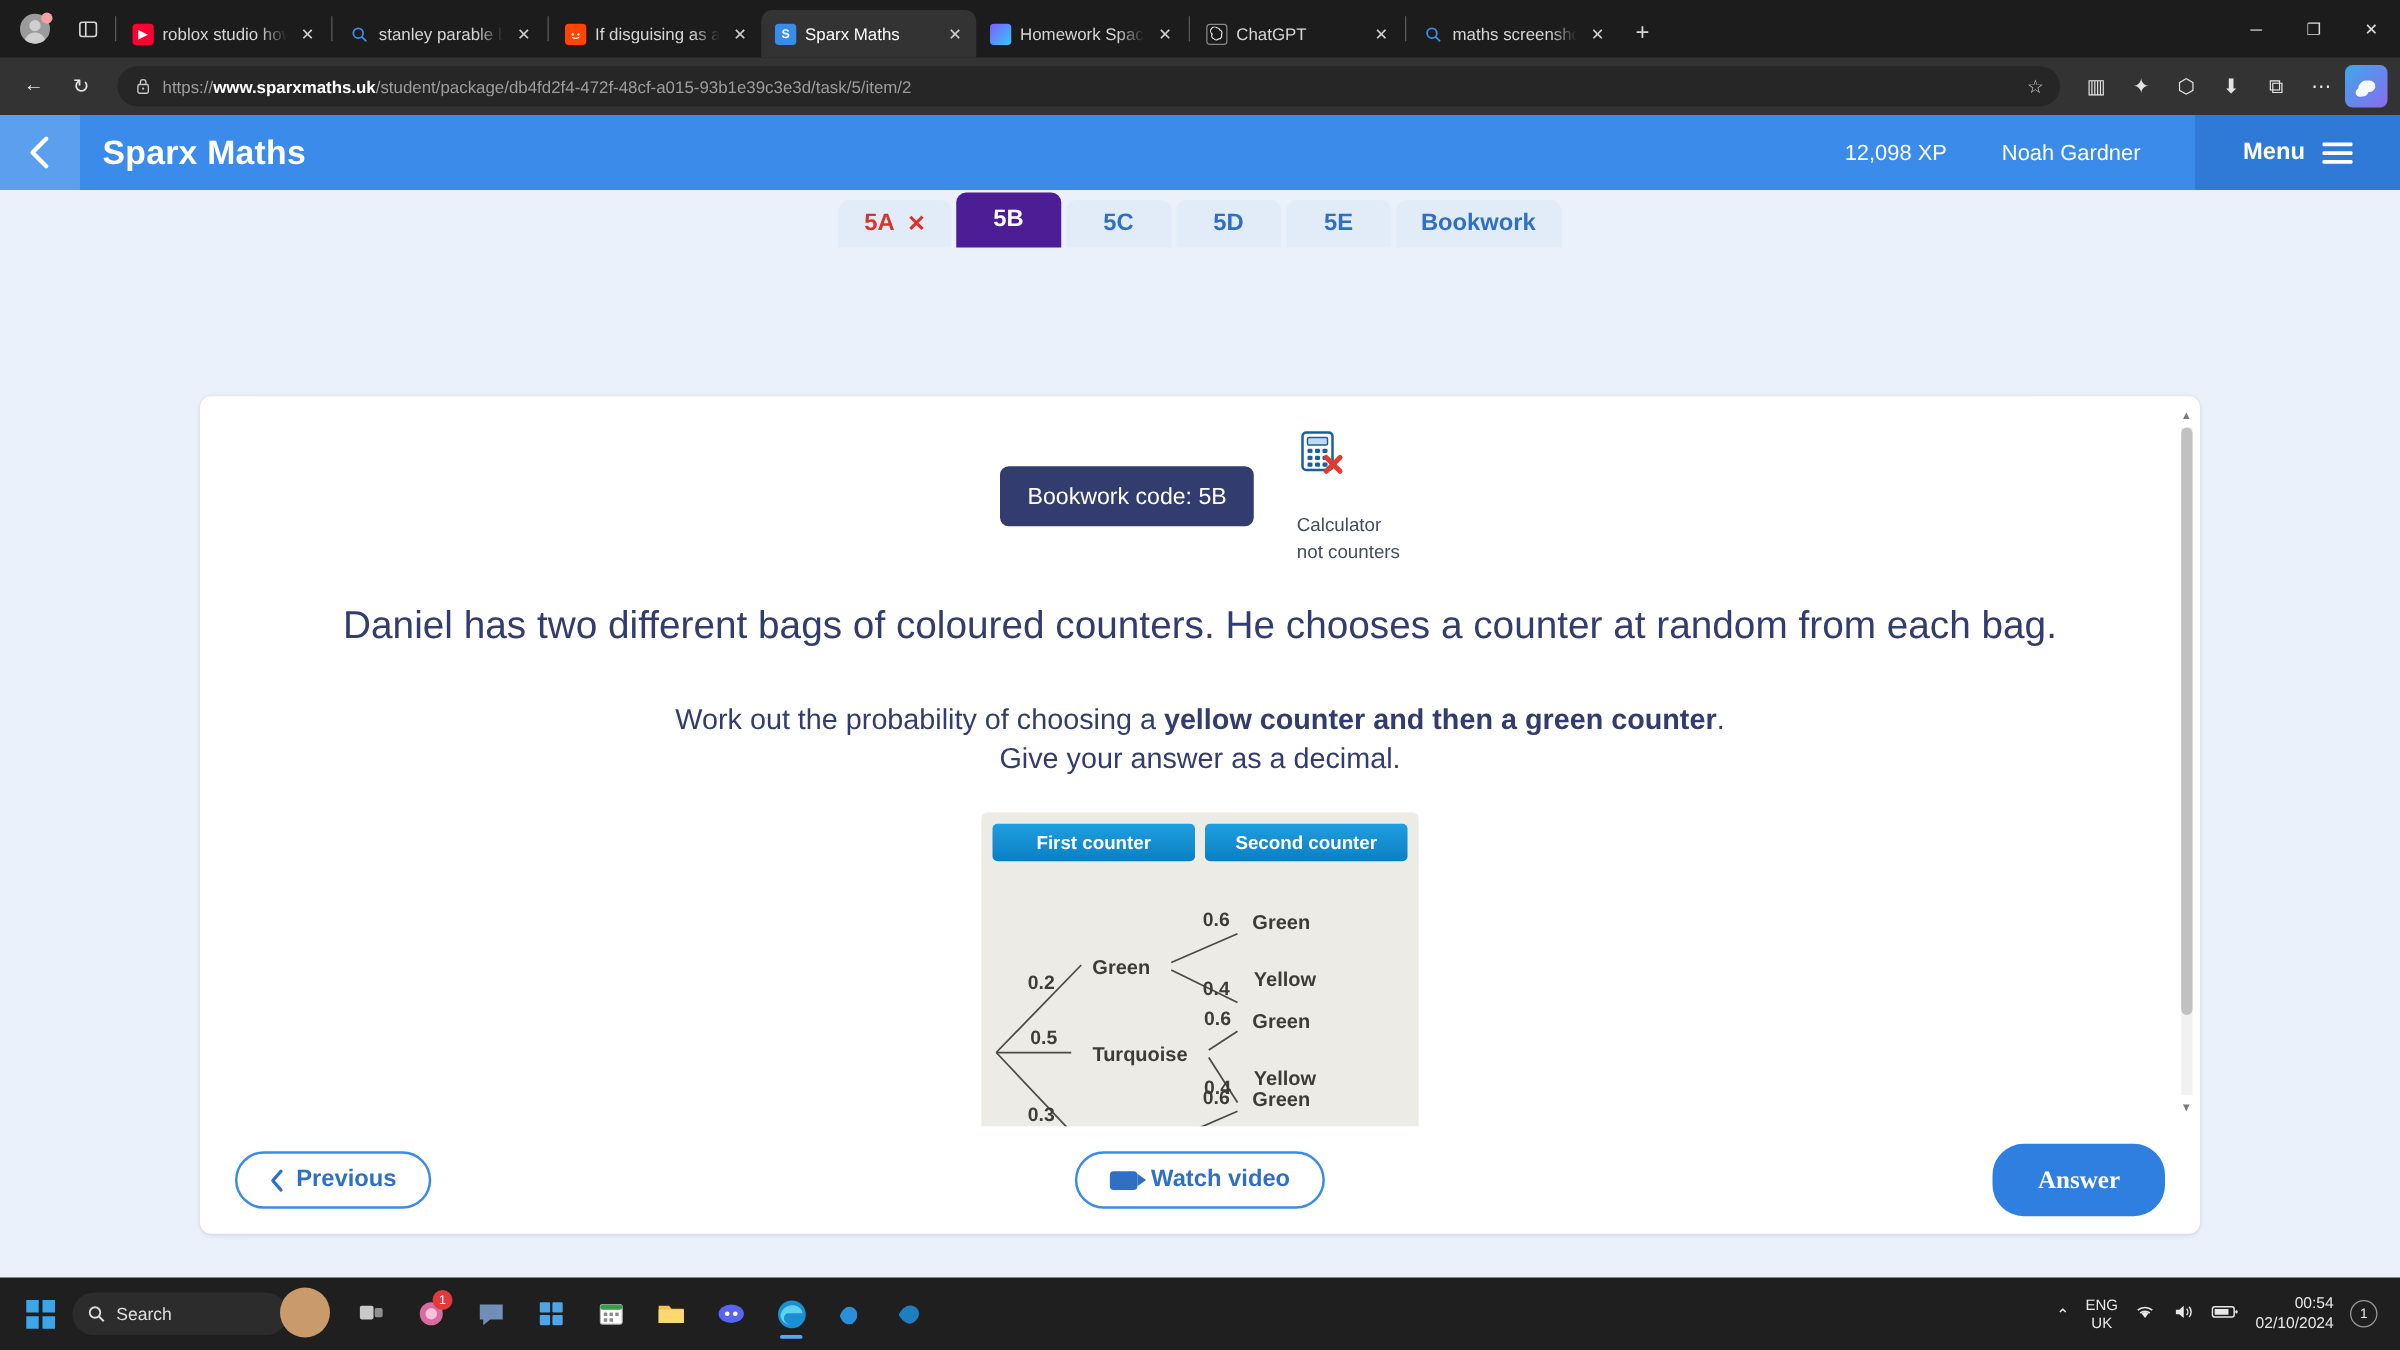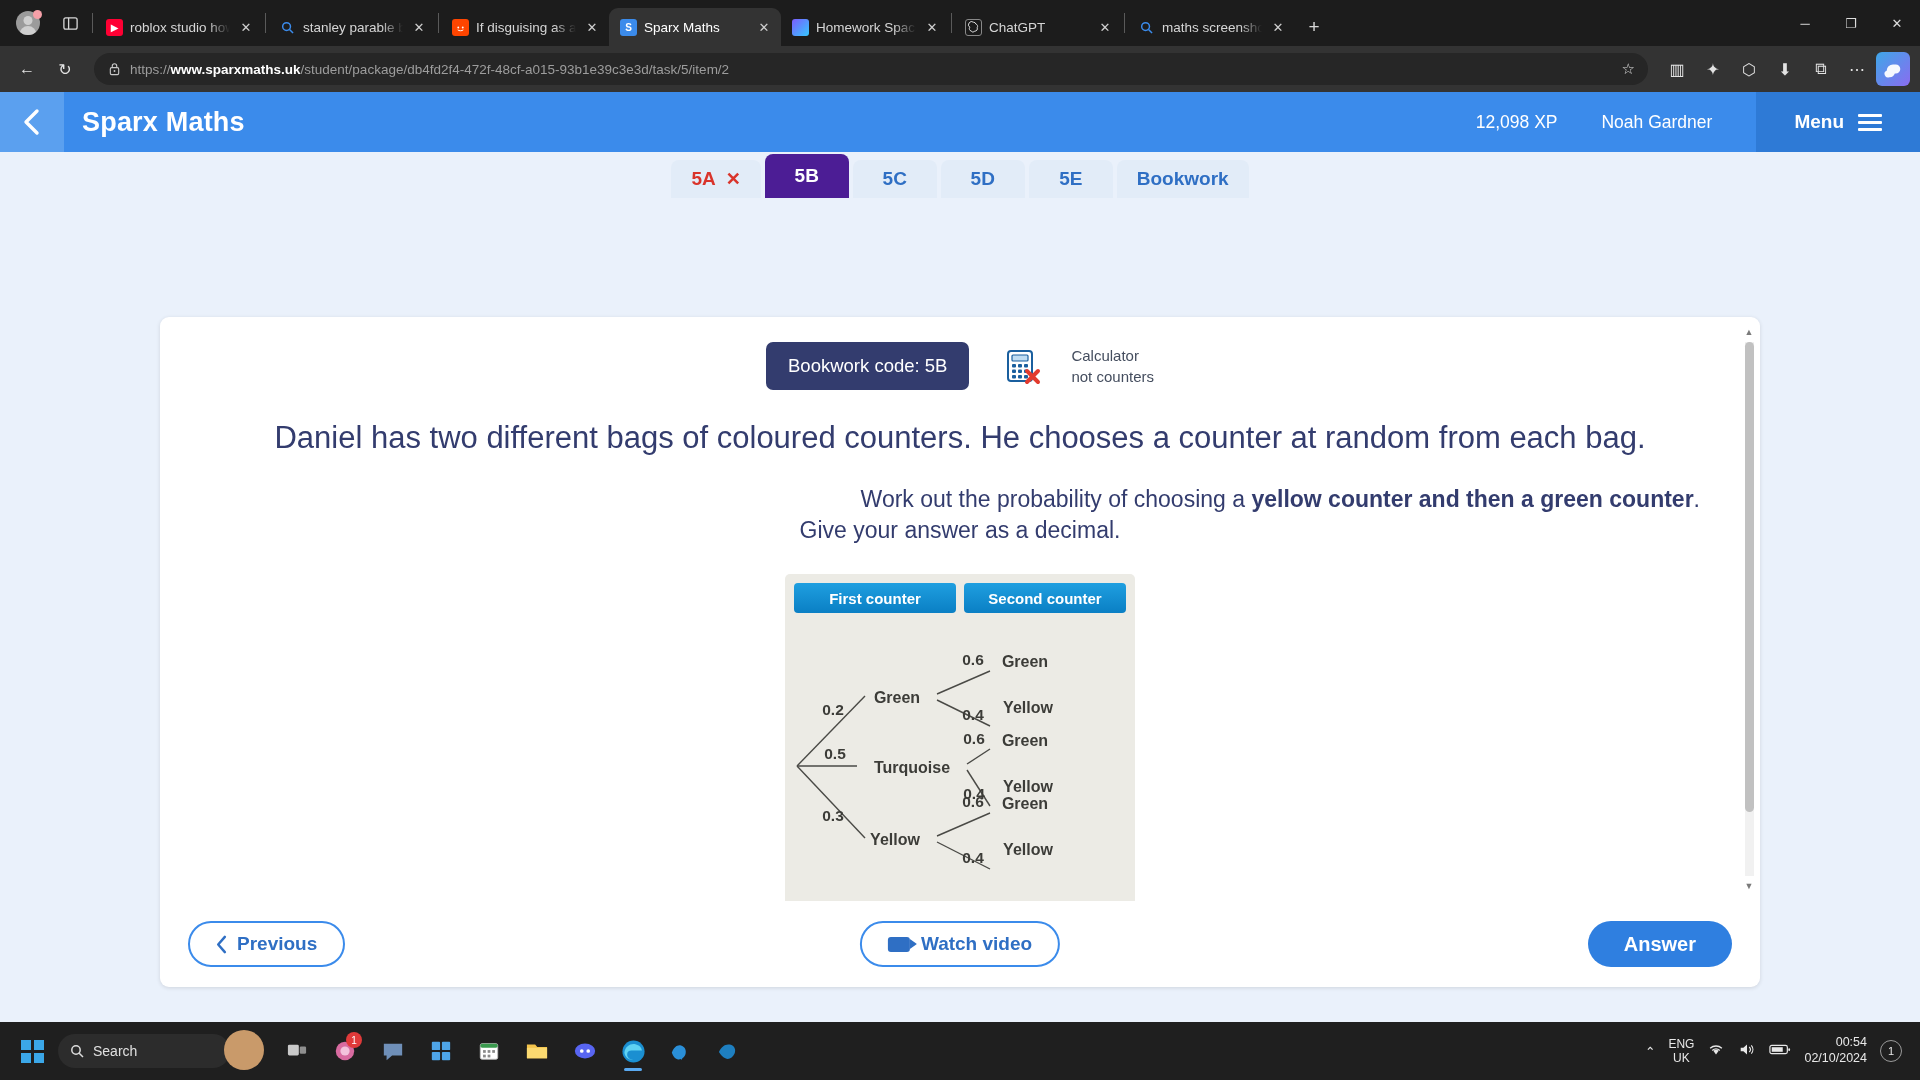--- a/index.html
+++ b/index.html
@@ -129,27 +129,27 @@
     display:flex; flex-direction:column; align-items:center; color:#7a7a7a; font-size:9px;
   }
   .scroll-arrow { height:14px; display:flex;align-items:center;}
   .scroll-track { flex:1 1 auto; width:9px; background:#f1f1f1; margin:3px 0; position:relative;}
   .scroll-thumb { position:absolute; top:0; left:0; width:9px; height:88%; background:#c1c1c1; border-radius:5px;}
 
   .meta-row { display:flex; align-items:center; justify-content:center; gap:34px; margin-top:5px;}
   .bookwork {
     background:#333c6e; color:#fff; font-size:18.5px; padding:13px 22px; border-radius:7px;
   }
-  .calc-wrap { display:flex; align-items:flex-end; gap:28px; }
+  .calc-wrap { display:flex; align-items:flex-start; gap:28px;flex-direction:column; }
   .calc-icon { width:40px; height:40px; position:relative; }
   .calc-text { font-size:15px; color:#444d5e; line-height:1.4; }
 
   .question { text-align:center; color:#333c6e; padding: 0 60px; }
   .q-line1 { font-size:31px; margin-top:30px; }
-  .q-line2 { font-size:23px; margin-top:30px;text-align:right; }
+  .q-line2 { font-size:23px; margin-top:44px; }
   .q-line2 b { font-weight:bold; }
   .q-line3 { font-size:23px; margin-top:4px; }
 
   
   .tree-wrap { display:flex; justify-content:center; margin-top:30px; }
   .tree {
     width:350px; height:360px; background:#ecebe5; border-radius:5px; position:relative;text-align:right;
   }
   .tree-hdrs { display:flex; gap:8px; padding:9px 9px 0 9px; }
   .tree-hdr {
@@ -169,22 +169,22 @@
     font-size:19px; font-weight:bold;
   }
   .btn-video {
     border:2px solid #3b8beb; color:#2f6fc4; background:#fff; border-radius:25px;
     height:46px; padding: 0 26px; display:flex;align-items:center;gap:11px;
     font-size:19px; font-weight:bold;
     position:absolute; left:50%; transform:translateX(-50%);
   }
   .btn-answer {
     margin-left:auto; background:#2f7fe0; color:#fff; border-radius:25px;
-    height:46px; padding:0 36px; display:flex;align-items:center;
-    font-size:20px; font-weight:bold;
+    height:58px; padding:0 36px; display:flex;align-items:center;
+    font-size:20px; font-weight:bold;font-family:Liberation Serif, serif;
   }
   .cam-icon { width:22px;height:15px;background:#2f6fc4;border-radius:3px;position:relative;}
   .cam-icon::after{content:"";position:absolute;right:-7px;top:2px;border-left:7px solid #2f6fc4;border-top:5px solid transparent;border-bottom:5px solid transparent;}
 
   
   .taskbar {
     height: 58px; flex:0 0 58px; background:#1f1f1f; display:flex; align-items:center;
     padding: 0 12px; gap: 6px;
   }
   .tb-start { width:40px;height:40px;display:flex;align-items:center;justify-content:center;}

